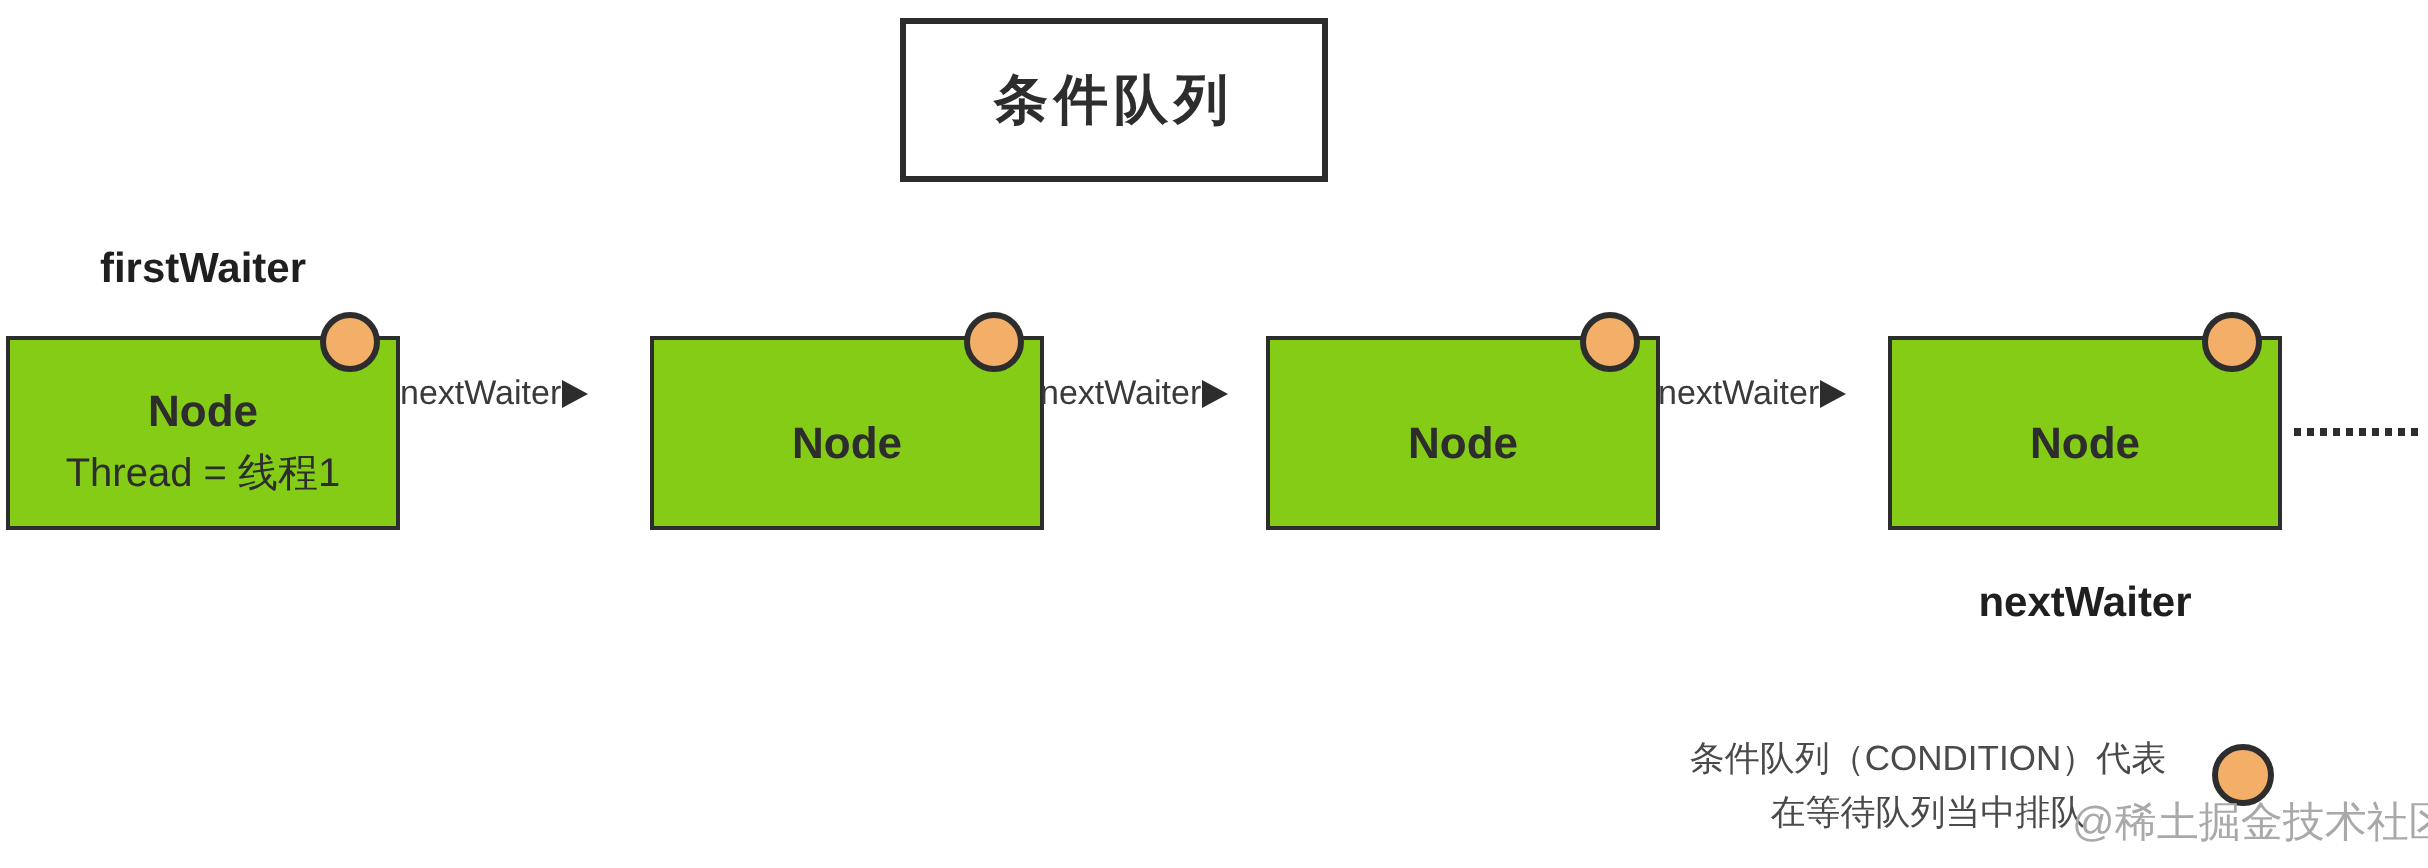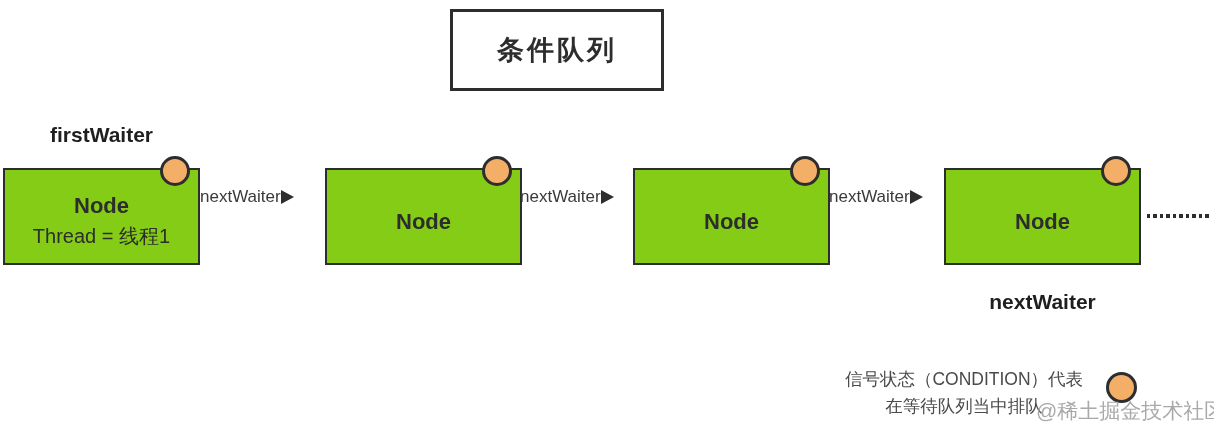--- a/index.html
+++ b/index.html
@@ -218,20 +218,20 @@
   <div class="node-box node-4">
     <span class="state-circle"></span>
     <div class="node-title">Node</div>
   </div>
 
   <div class="dots"></div>
 
   <div class="pointer-label last-waiter">nextWaiter</div>
 
   <div class="legend-text">
-    <div>信号状态（CONDITION）代表</div>
+    <div>条件队列（CONDITION）代表</div>
     <div>在等待队列当中排队</div>
   </div>
   <span class="legend-circle"></span>
 
   <div class="watermark">@稀土掘金技术社区</div>
 
 </div>
 
 </body></html>

